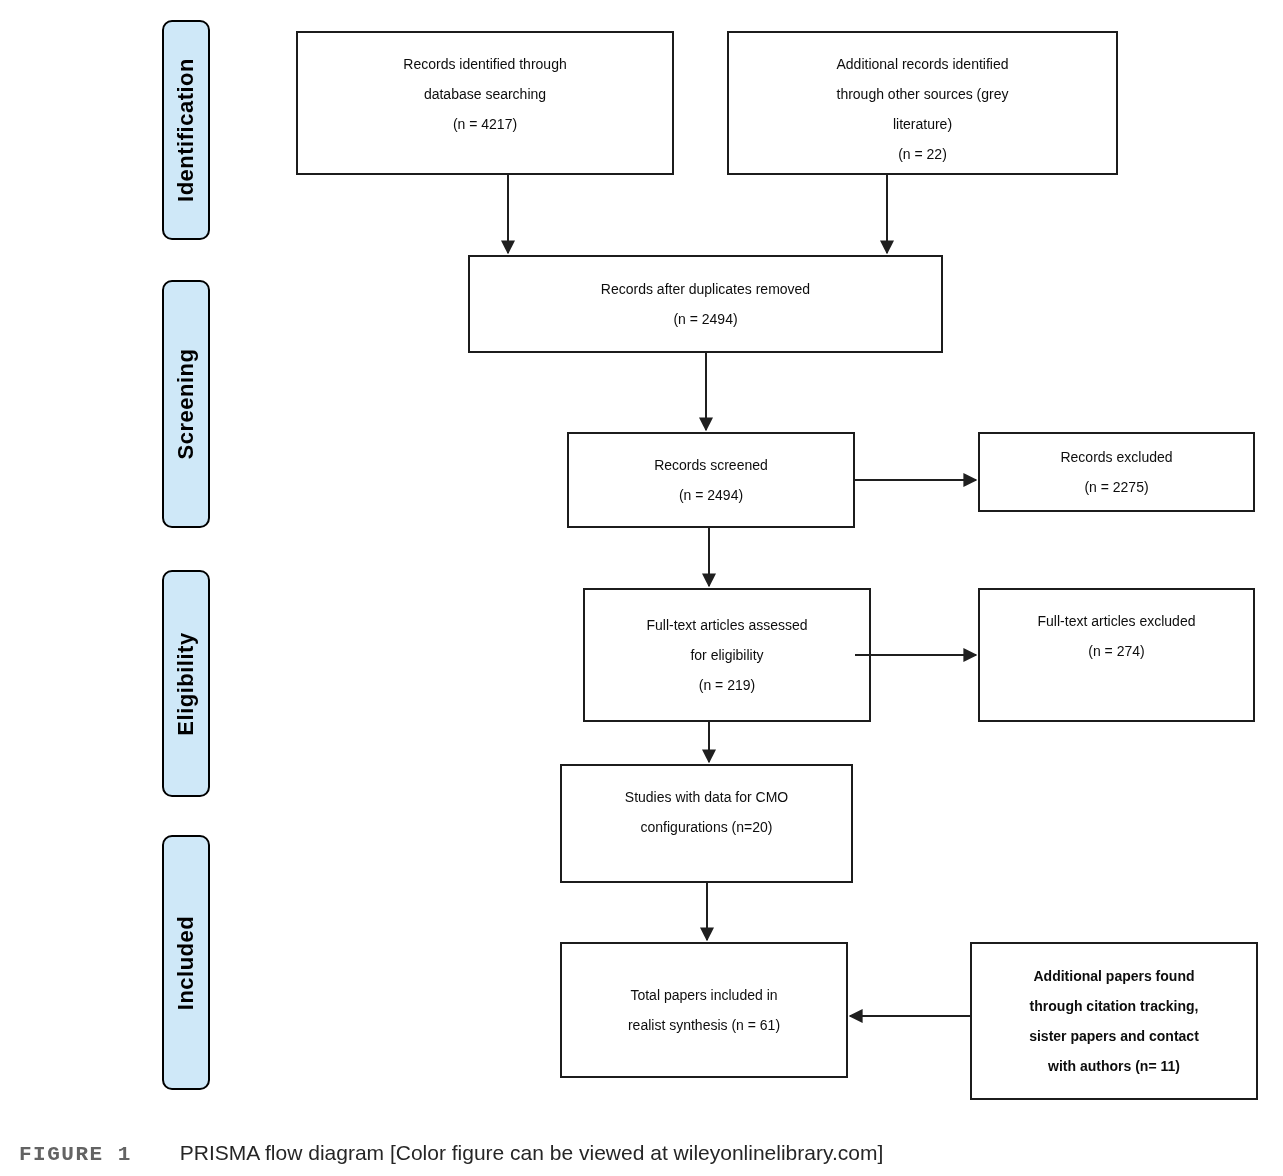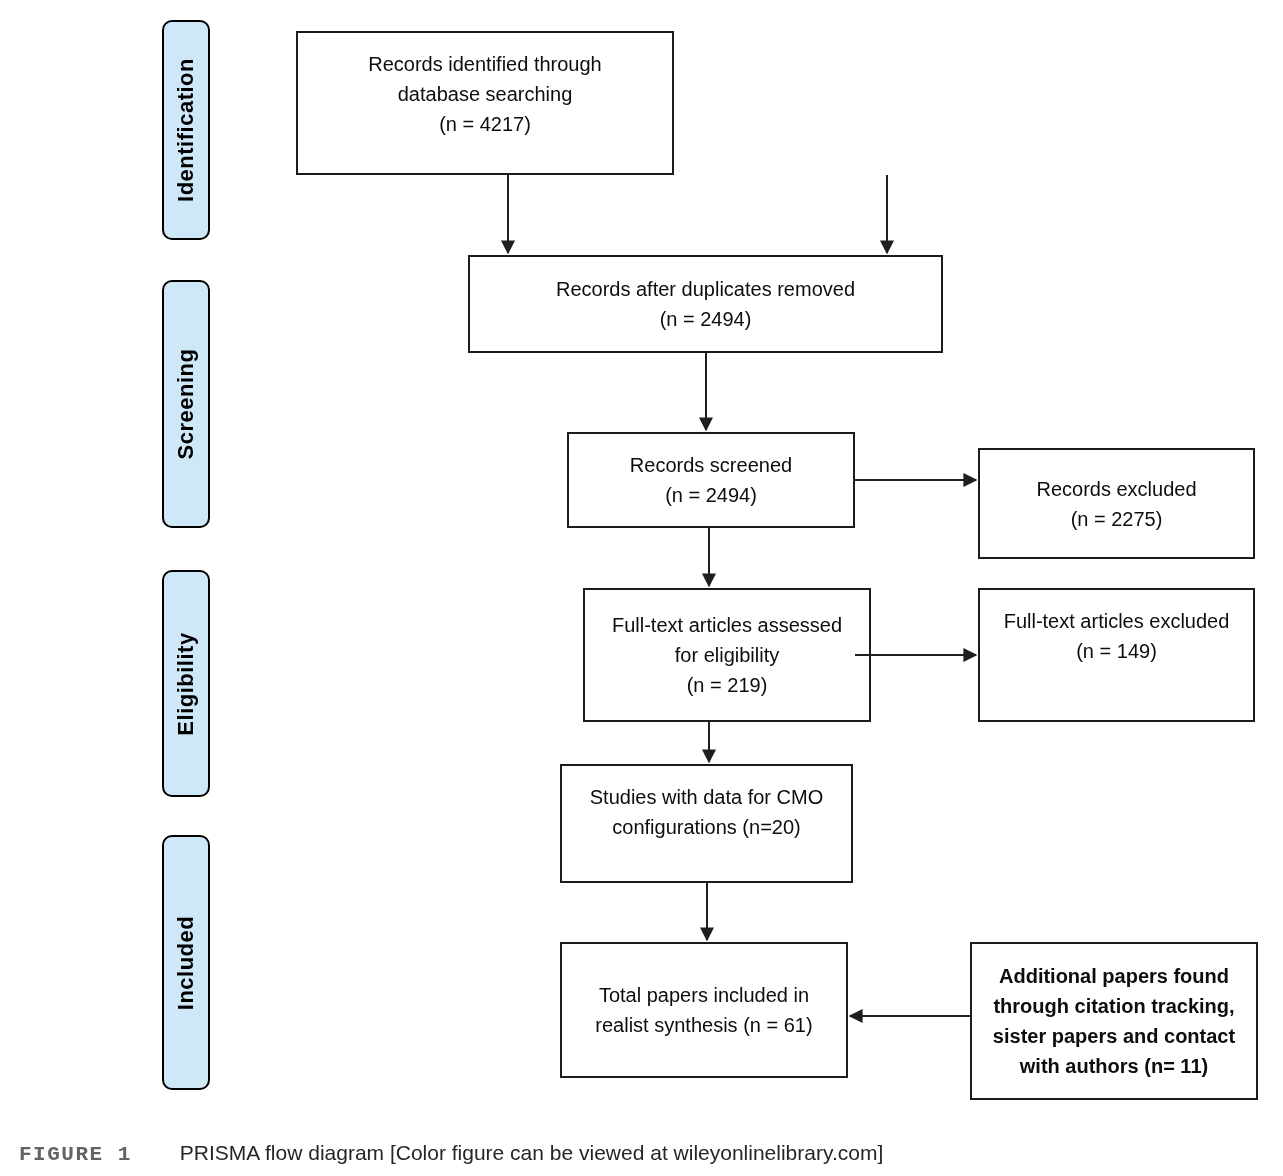--- a/index.html
+++ b/index.html
@@ -32,21 +32,21 @@
     letter-spacing:.5px;
     color:#000;
   }
   .fbox{
     position:absolute;
     background:#fff;
     border:2px solid #1c1c1c;
     box-sizing:border-box;
     display:flex;align-items:center;justify-content:center;
     text-align:center;
-    font-size:20px;line-height:30px;
+    font-size:14px;line-height:30px;
     white-space:pre-line;
     color:#0d0d0d;
   }
   .fbox.top{align-items:flex-start;padding-top:16px;}
   svg.arrows{position:absolute;left:0;top:0;pointer-events:none;}
   svg.arrows line{stroke:var(--line);stroke-width:2;}
   svg.arrows .head{fill:var(--line);}
   .caption{
     position:absolute;left:19px;top:1141px;
     font-size:21px;white-space:nowrap;color:#262626;
@@ -74,36 +74,40 @@
     <span>Eligibility</span>
   </div>
   <div class="stage" style="top:835px;height:255px;">
     <span>Included</span>
   </div>
 
   <div class="fbox top" style="left:296px;top:31px;width:378px;height:144px;">Records identified through
 database searching
 (n = 4217)</div>
 
+  <div class="fbox top" style="left:727px;top:31px;width:391px;height:144px;">Additional records identified
+through other sources (grey
+literature)
+(n = 22)</div>
 
   <div class="fbox" style="left:468px;top:255px;width:475px;height:98px;">Records after duplicates removed
 (n = 2494)</div>
 
   <div class="fbox" style="left:567px;top:432px;width:288px;height:96px;">Records screened
 (n = 2494)</div>
 
-  <div class="fbox" style="left:978px;top:432px;width:277px;height:111px;margin-top:16px;">Records excluded
+  <div class="fbox" style="left:978px;top:432px;width:277px;height:80px;">Records excluded
 (n = 2275)</div>
 
   <div class="fbox" style="left:567px;top:588px;width:288px;height:134px;margin-left:16px;">Full-text articles assessed
 for eligibility
 (n = 219)</div>
 
   <div class="fbox top" style="left:978px;top:588px;width:277px;height:134px;">Full-text articles excluded
-(n = 149)</div>
+(n = 274)</div>
 
   <div class="fbox top" style="left:560px;top:764px;width:293px;height:119px;">Studies with data for CMO
 configurations (n=20)</div>
 
   <div class="fbox" style="left:560px;top:942px;width:288px;height:136px;">Total papers included in
 realist synthesis (n = 61)</div>
 
   <div class="fbox" style="left:970px;top:942px;width:288px;height:158px;font-weight:bold;">Additional papers found
 through citation tracking,
 sister papers and contact

